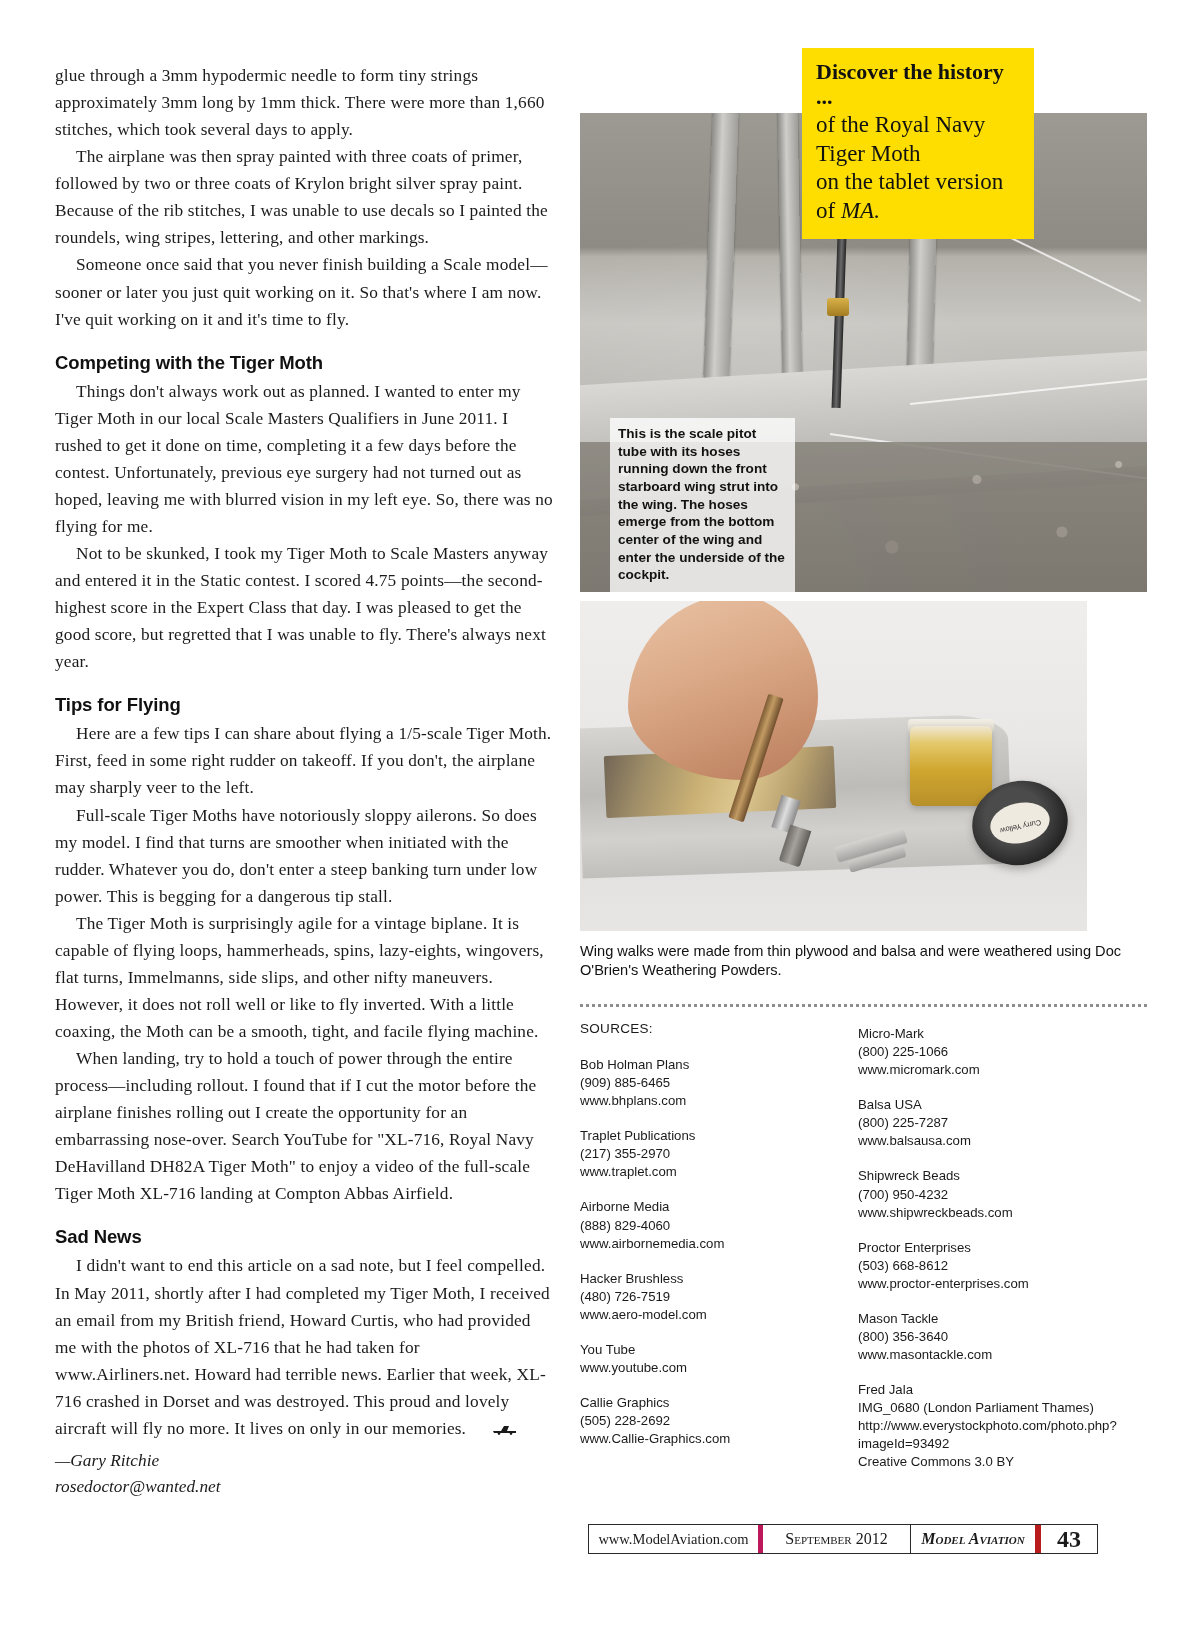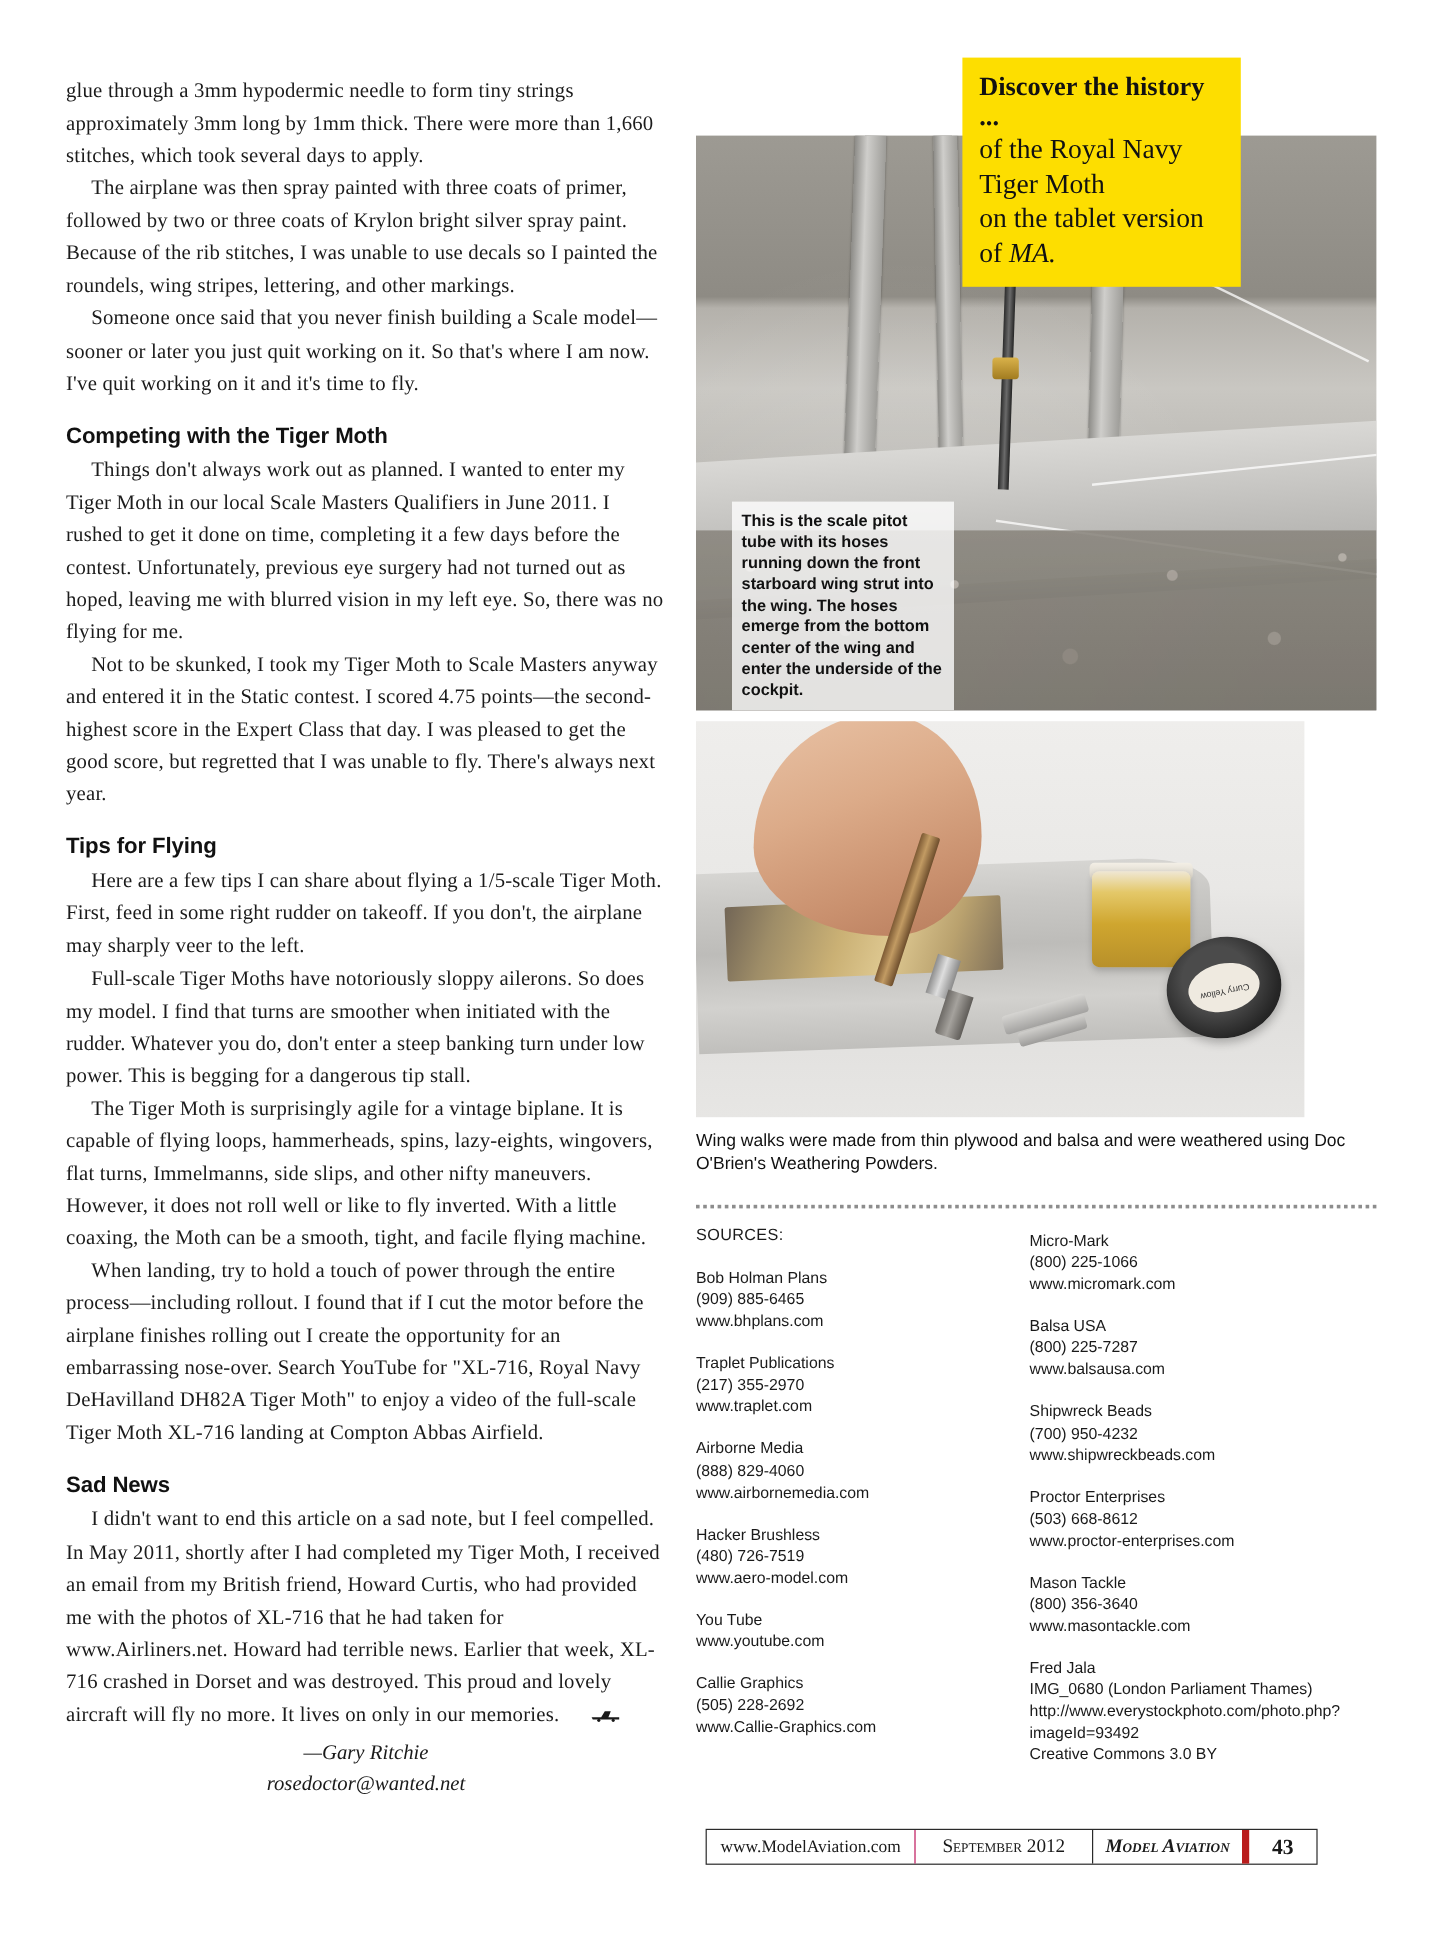--- a/index.html
+++ b/index.html
@@ -46,21 +46,21 @@
   .body-p.first { text-indent: 0; }
   h2.sec {
     font-family: "Liberation Sans", sans-serif;
     font-size: 18.5px;
     font-weight: bold;
     margin: 19px 0 4px 0;
     color: #111;
     letter-spacing: -0.1px;
   }
   .sign {
-    text-align: center;
+    text-align: left;
     font-style: italic;
     font-size: 17.3px;
     line-height: 1.5;
     margin-top: 6px;
   }
 
   .plane-glyph {
     display: inline-block;
     width: 26px;
     height: 12px;
@@ -312,24 +312,24 @@
     border: 1px solid #2a2a2a;
     display: flex;
     align-items: stretch;
     font-family: "Liberation Serif", serif;
   }
   .f-cell {
     display: flex; align-items: center; justify-content: center;
     font-size: 14.5px;
     color: #1a1a1a;
   }
-  .f-url { width: 174px; border-right: 1px solid #be185d; }
+  .f-url { width: 174px; border-right: 5px solid #be185d; }
   .f-date { width: 148px; border-right: 1px solid #2a2a2a; font-variant: small-caps; font-size: 16px;}
   .f-mag { width: 130px; border-right: 6px solid #b91c1c; font-weight: bold; font-style: italic; font-variant: small-caps; font-size: 16px;}
-  .f-page { flex: 1; font-weight: bold; font-size: 18px; }
+  .f-page { flex: 1; font-weight: bold; font-size: 24px; }
 </style>
 </head>
 <body>
 
 <div class="page">
 
   <div class="col-left">
 
     <p class="body-p first">glue through a 3mm hypodermic needle to form tiny strings approximately 3mm long by 1mm thick. There were more than 1,660 stitches, which took several days to apply.</p>
     <p class="body-p">The airplane was then spray painted with three coats of primer, followed by two or three coats of Krylon bright silver spray paint. Because of the rib stitches, I was unable to use decals so I painted the roundels, wing stripes, lettering, and other markings.</p>

